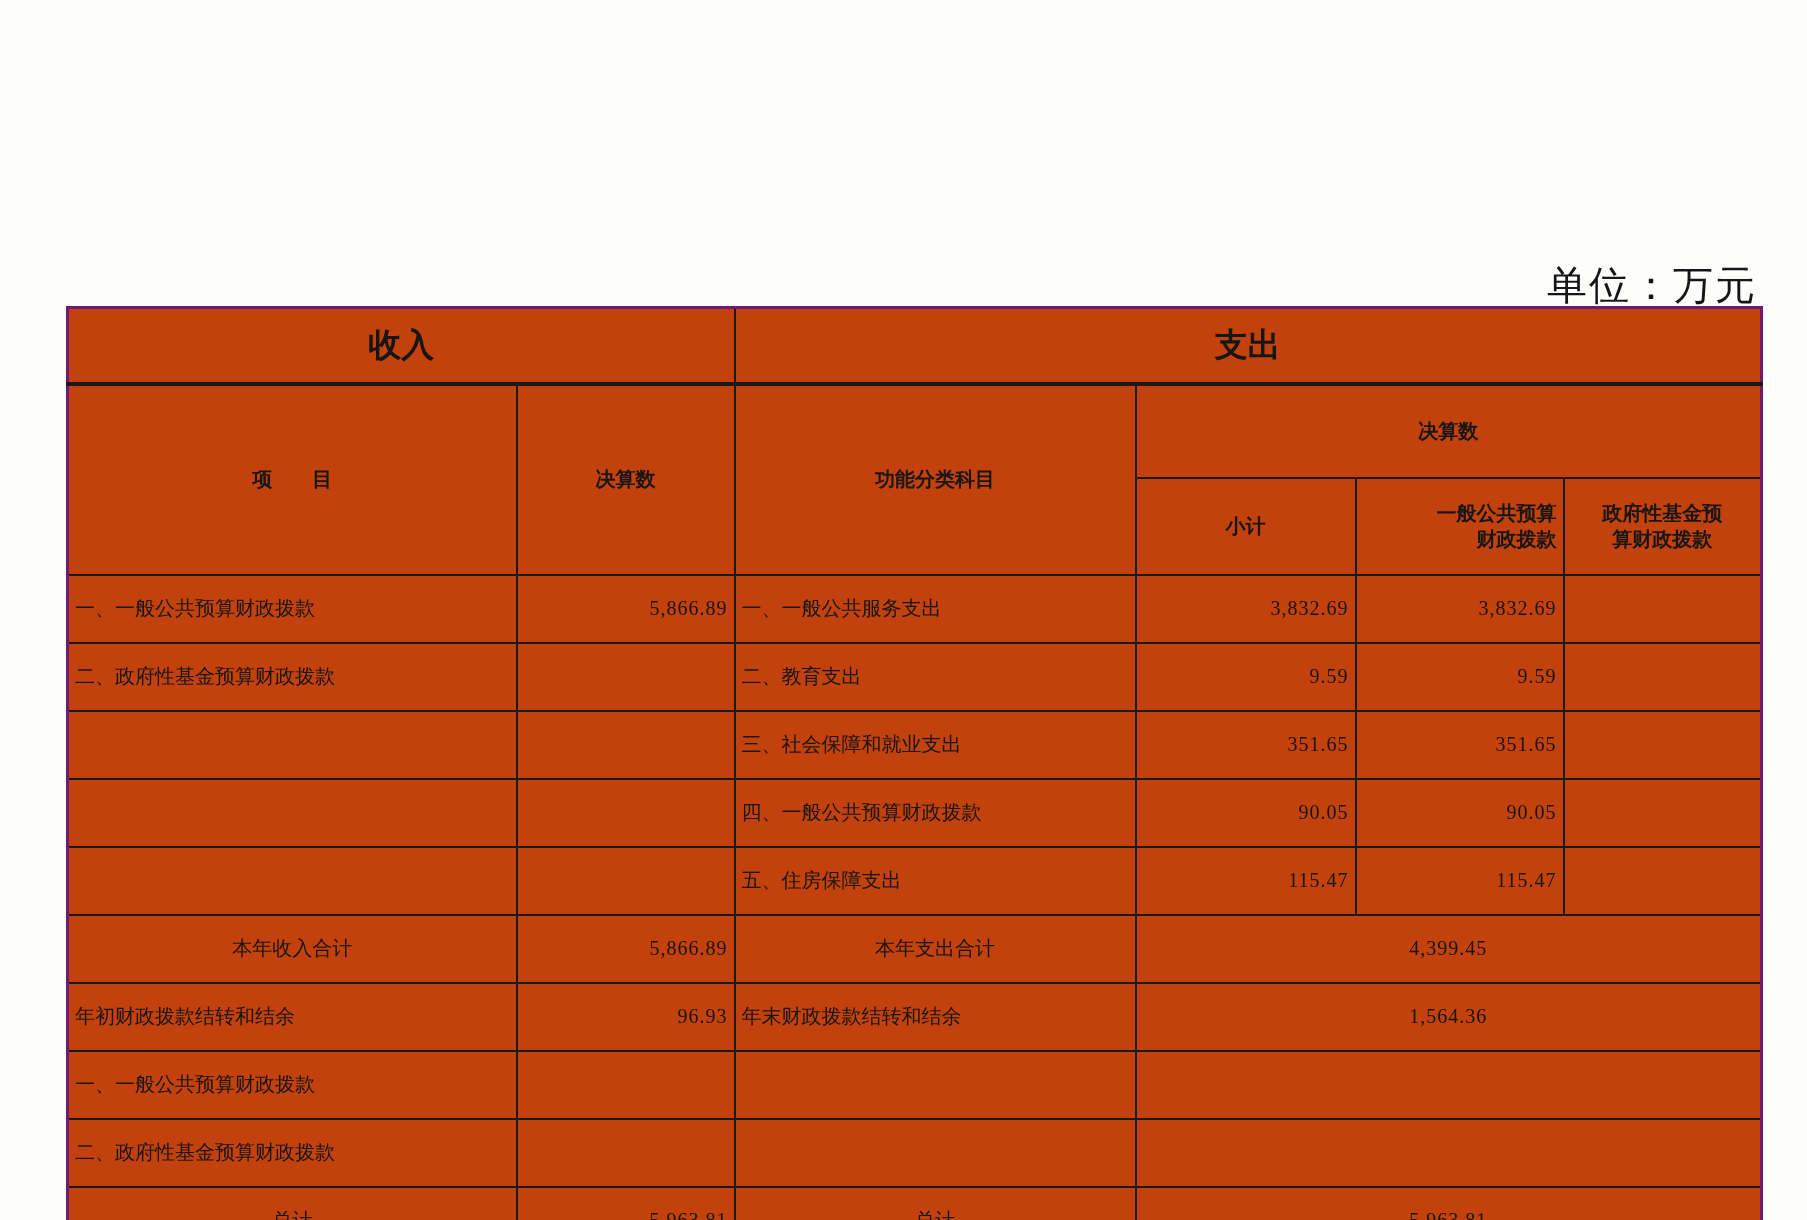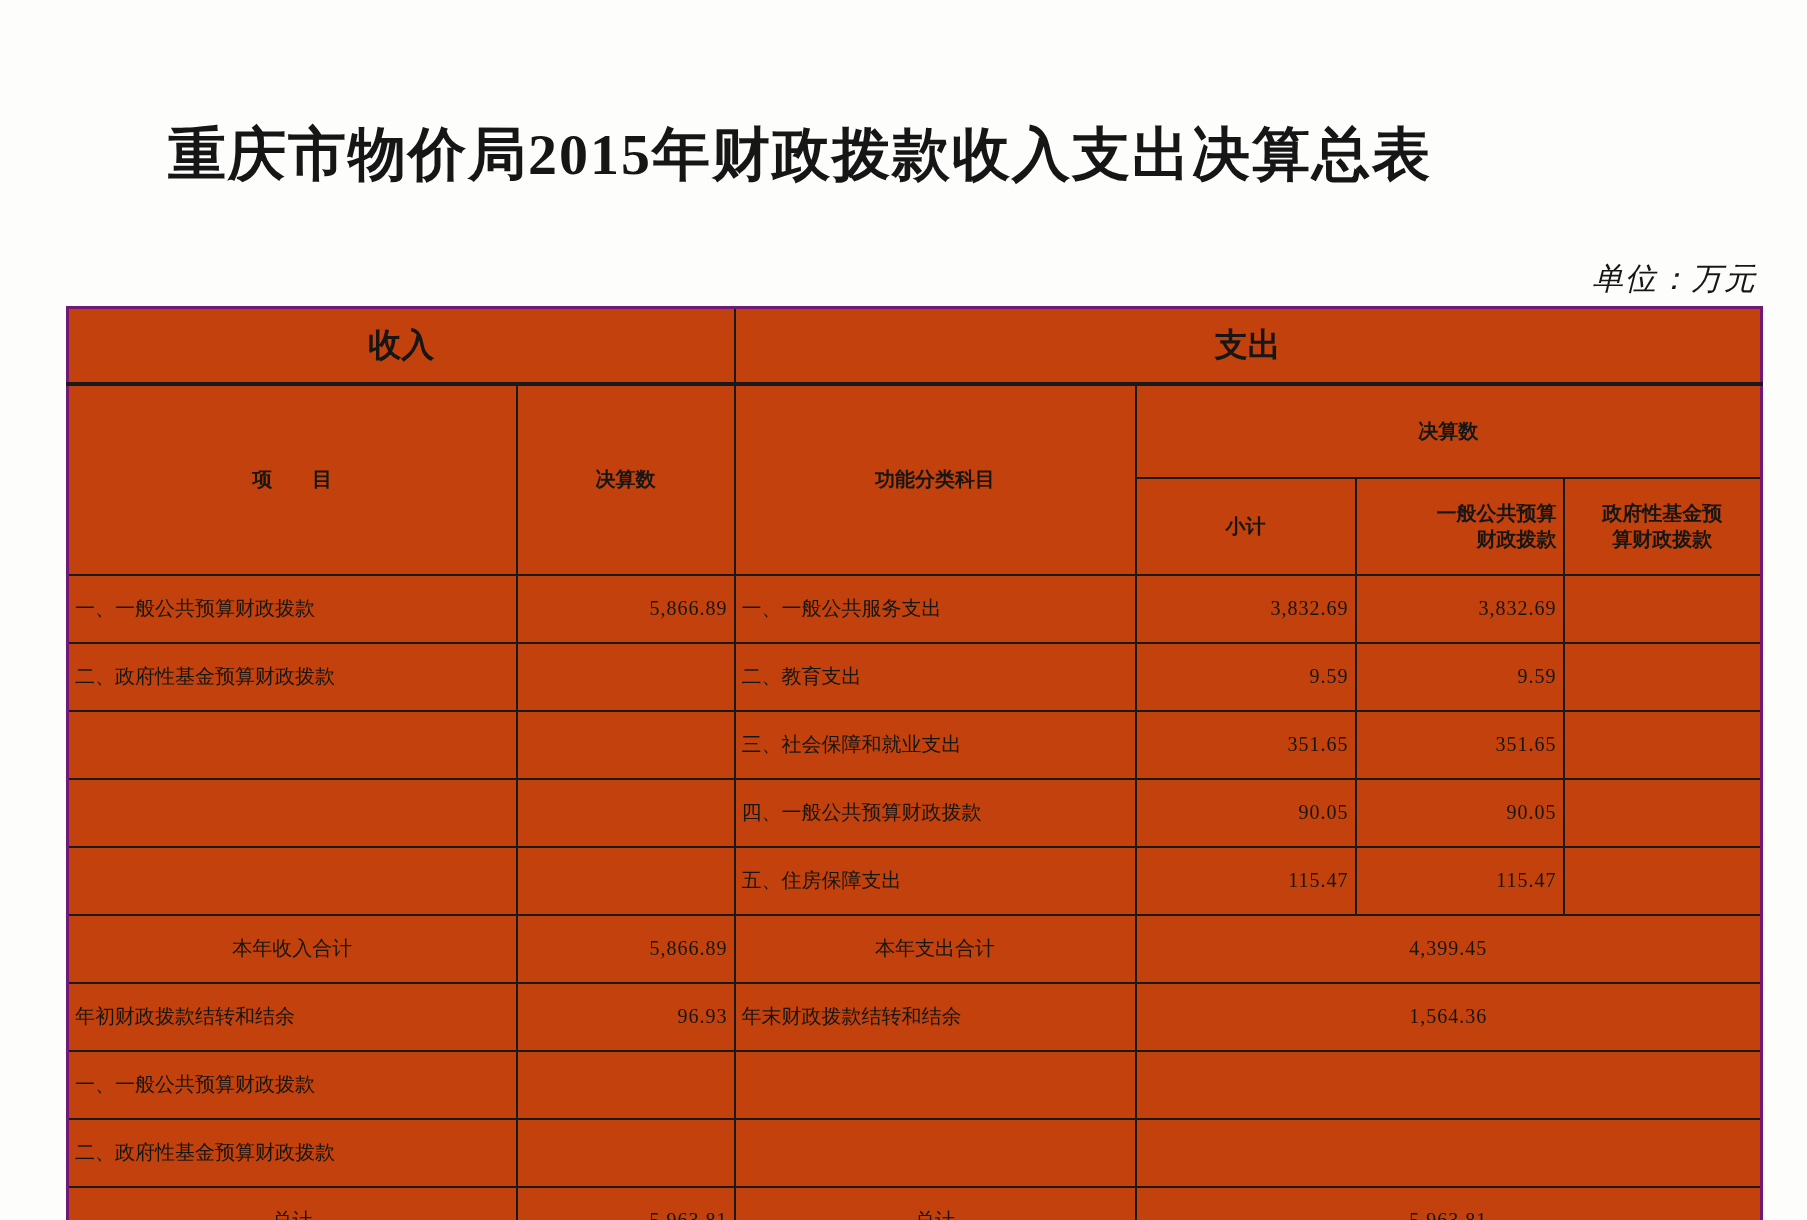--- a/index.html
+++ b/index.html
@@ -21,23 +21,22 @@
     margin: 0;
     text-align: center;
     font-size: 58px;
     font-weight: 700;
     letter-spacing: 2px;
     font-family: "Liberation Serif", "DejaVu Serif", serif;
   }
   .unit-label {
     position: absolute;
     top: 258px; right: 50px;
-    font-size: 31px;
+    font-size: 40px;
     letter-spacing: 2px;
-    font-style: italic;
   }
   table.budget {
     position: absolute;
     left: 66px; top: 306px;
     width: 1694px;
     border-collapse: collapse;
     table-layout: fixed;
     background: #c2410c;
     border: 3px solid #701a75;
   }
@@ -81,21 +80,20 @@
     left: 68px; top: 1128px;
     font-size: 32px;
     letter-spacing: 1px;
   }
 </style>
 </head>
 <body>
 
 <div class="page">
 
-  <h1 class="title">重庆市物价局2015年财政拨款收入支出决算总表</h1>
 
   <div class="unit-label">单位：万元</div>
 
   <table class="budget">
     <colgroup>
       <col style="width:449px">
         <col style="width:218px">
         <col style="width:401px">
       <col style="width:220px">
         <col style="width:208px">

